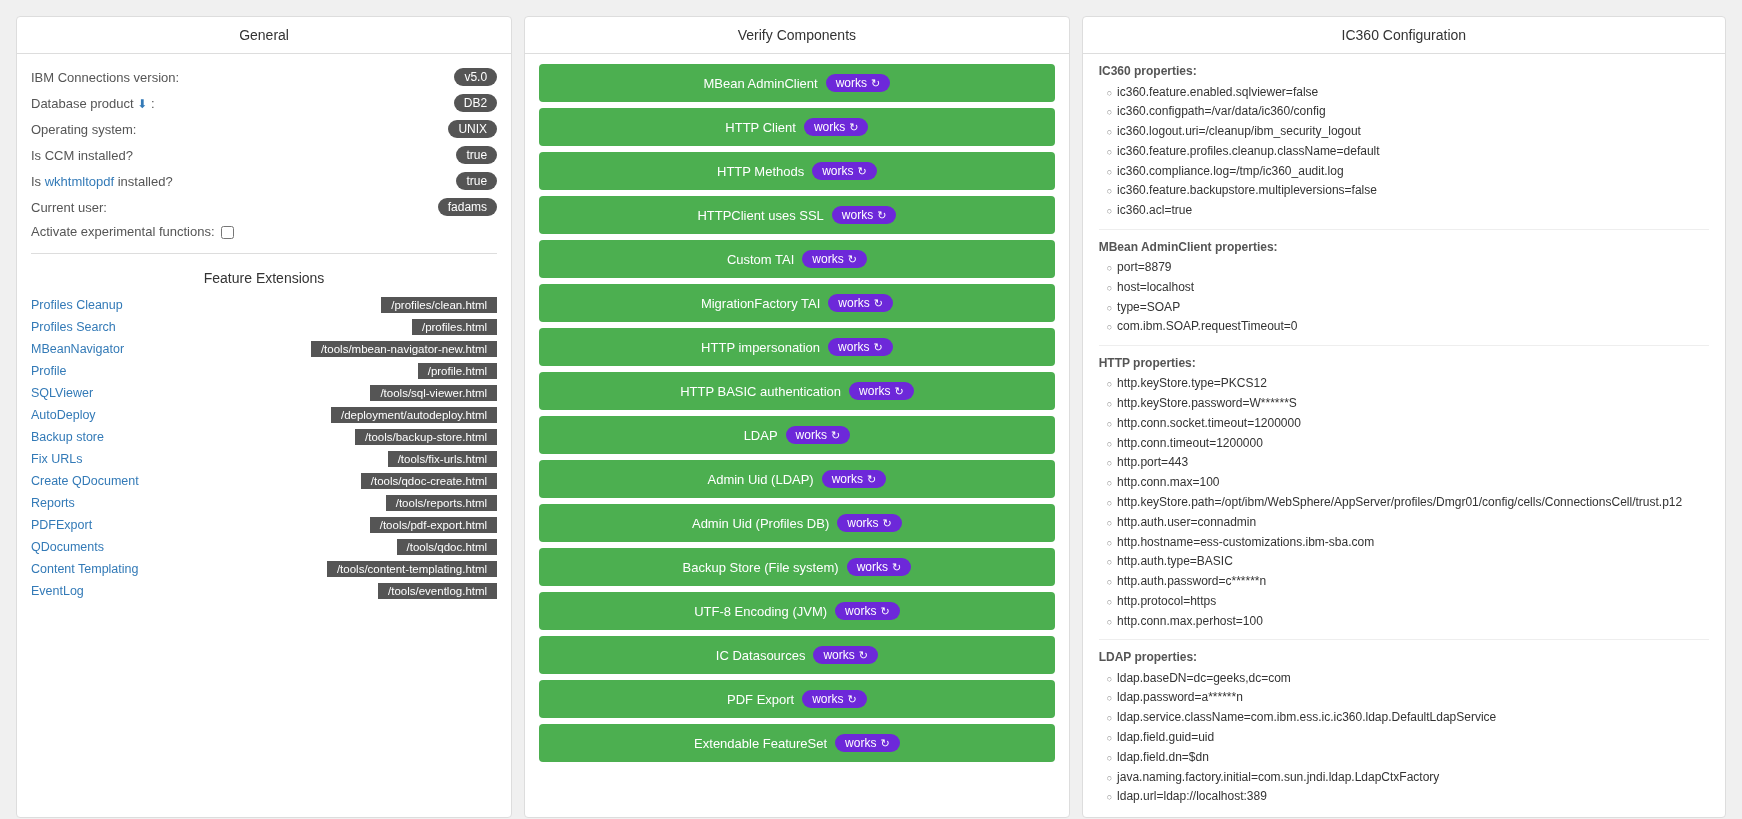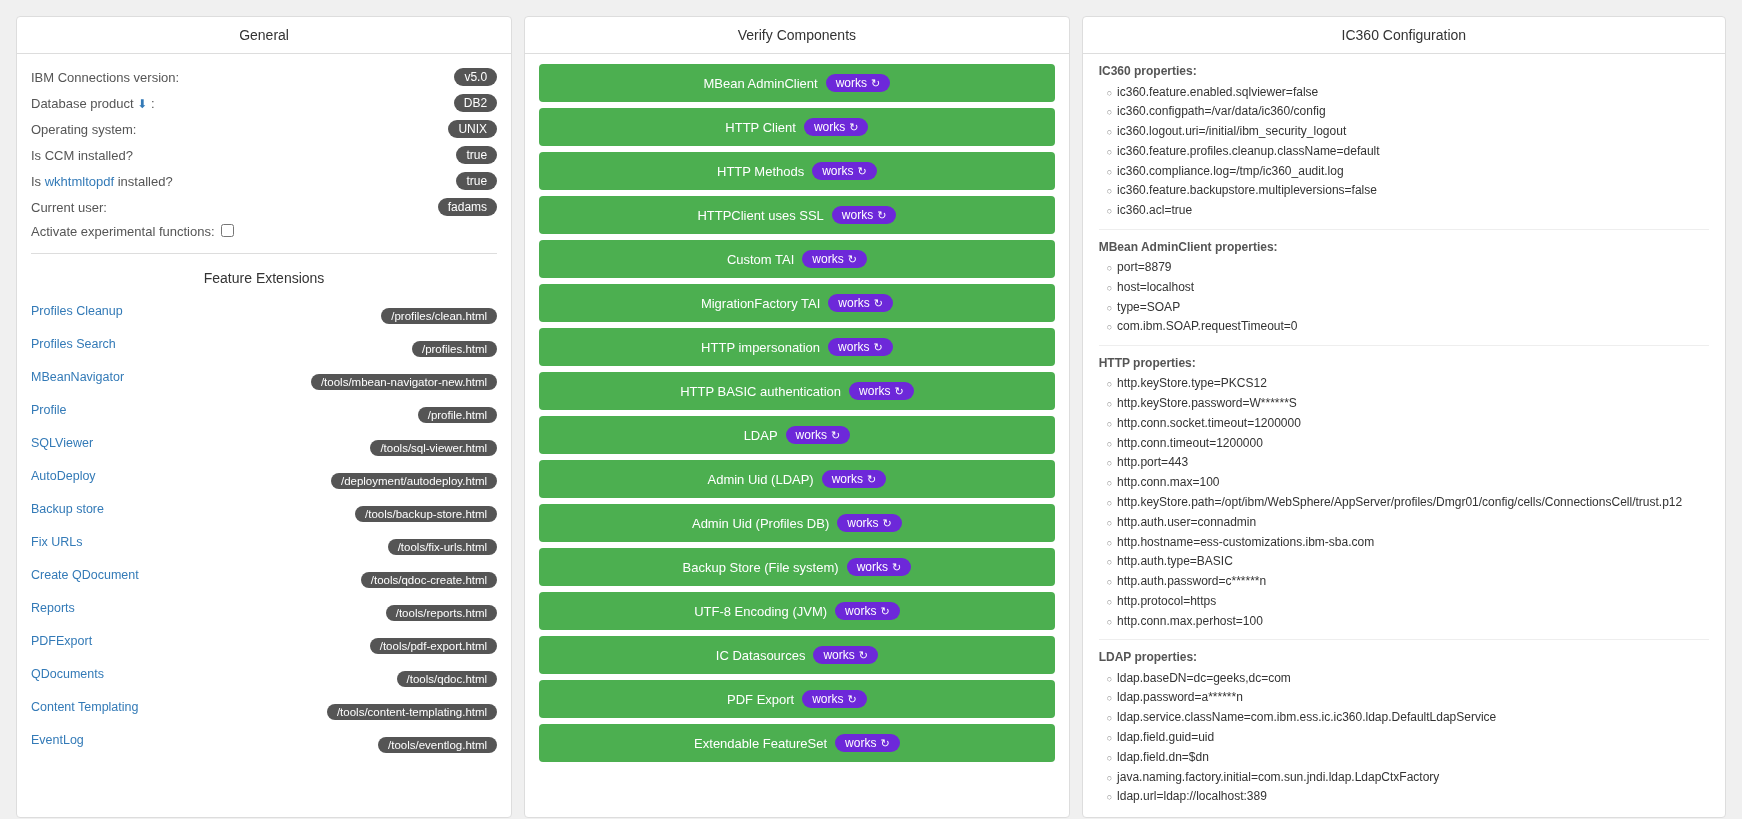--- a/index.html
+++ b/index.html
@@ -46,21 +46,21 @@
     .badge {
       background: #555;
       color: #fff;
       border-radius: 10px;
       padding: 2px 10px;
       font-size: 12px;
     }
     .link-blue { color: #337ab7; text-decoration: none; }
     .checkbox-row {
       display: flex;
-      align-items: flex-start;
+      align-items: flex-end;
       gap: 6px;
       padding: 4px 0;
       color: #555;
     }
 
     .section-divider {
       border: none;
       border-top: 1px solid #ddd;
       margin: 10px 0;
     }
@@ -73,24 +73,23 @@
       padding: 3px 0;
     }
     .feature-row a {
       color: #337ab7;
       text-decoration: none;
       font-size: 12.5px;
     }
     .feature-path {
       background: #555;
       color: #fff;
-      border-radius: 8px;
+      border-radius: 0;
       padding: 2px 10px;
       font-size: 11.5px;
-      margin-top: 11px;
     }
 
     
     .middle-panel { flex: 1.1; }
     .verify-body { padding: 10px 14px; display: flex; flex-direction: column; gap: 6px; }
     .verify-btn {
       background: #4caf50;
       color: #fff;
       border: none;
       border-radius: 4px;
@@ -364,21 +363,21 @@
   <div class="config-body" id="ic360-body">
   <div class="config-section-title">IC360 properties:</div>
       <ul class="config-list">
         <li>
           <span>ic360.feature.enabled.sqlviewer=false</span>
         </li>
         <li>
           <span>ic360.configpath=/var/data/ic360/config</span>
         </li>
         <li>
-          <span>ic360.logout.uri=/initial/ibm_security_logout</span>
+          <span>ic360.logout.uri=/cleanup/ibm_security_logout</span>
         </li>
         <li>
           <span>ic360.feature.profiles.cleanup.className=default</span>
         </li>
         <li>
           <span>ic360.compliance.log=/tmp/ic360_audit.log</span>
         </li>
         <li>
           <span>ic360.feature.backupstore.multipleversions=false</span>
         </li>

